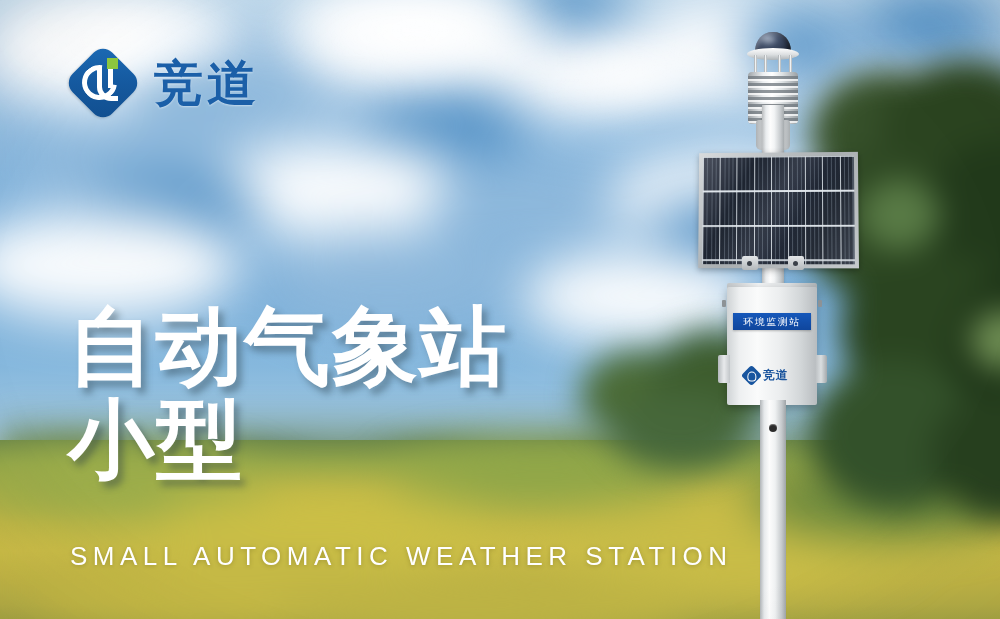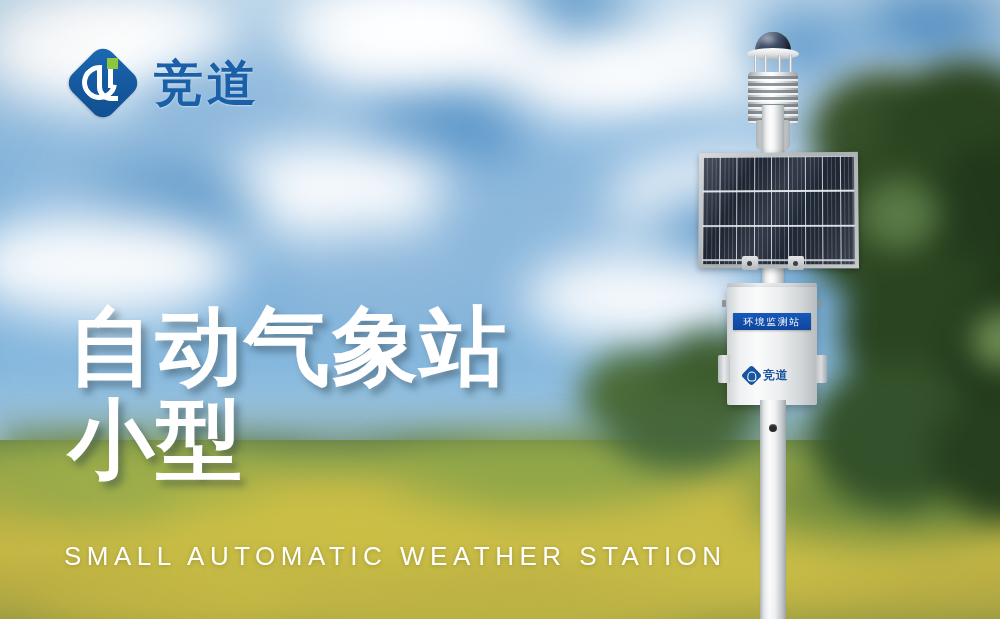--- a/index.html
+++ b/index.html
@@ -408,21 +408,21 @@
     font-family: "DejaVu Sans", sans-serif;
     font-weight: bold;
     font-size: 86px;
     line-height: 1.08;
     letter-spacing: 2px;
     text-shadow: 5px 6px 7px rgba(40,60,70,.42);
     white-space: nowrap;
   }
   .subtitle {
     position: absolute;
-    left: 64px; top: 541px;
+    left: 70px; top: 541px;
     color: #ffffff;
     font-family: "Liberation Sans", sans-serif;
     font-size: 26px;
     font-weight: 300;
     letter-spacing: 5.5px;
     white-space: nowrap;
     text-shadow: 0 1px 4px rgba(90,80,20,.35);
     z-index: 6;
   }
 

